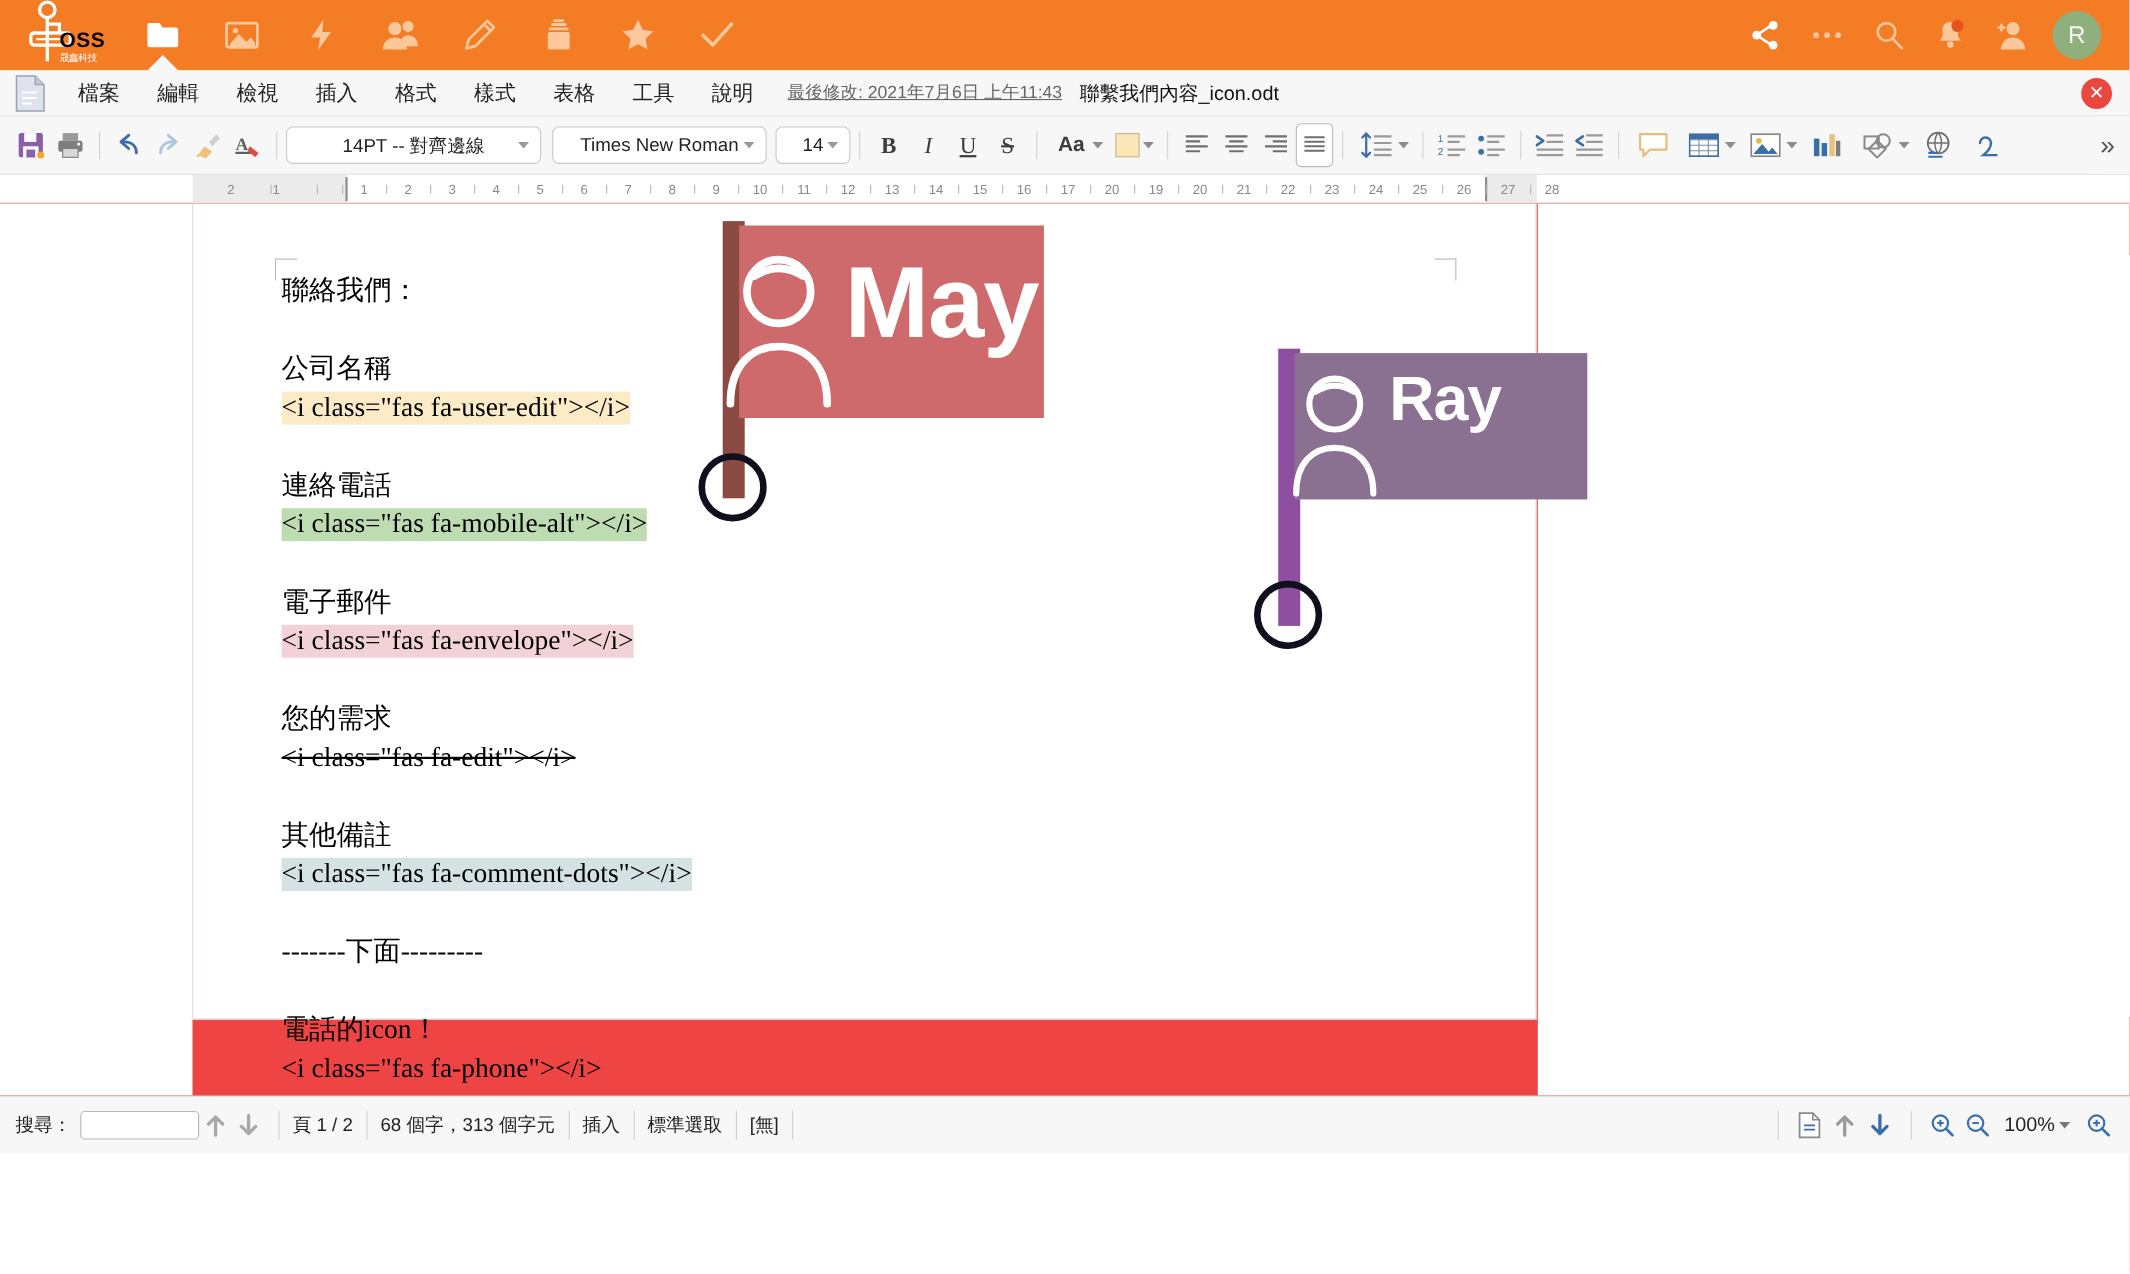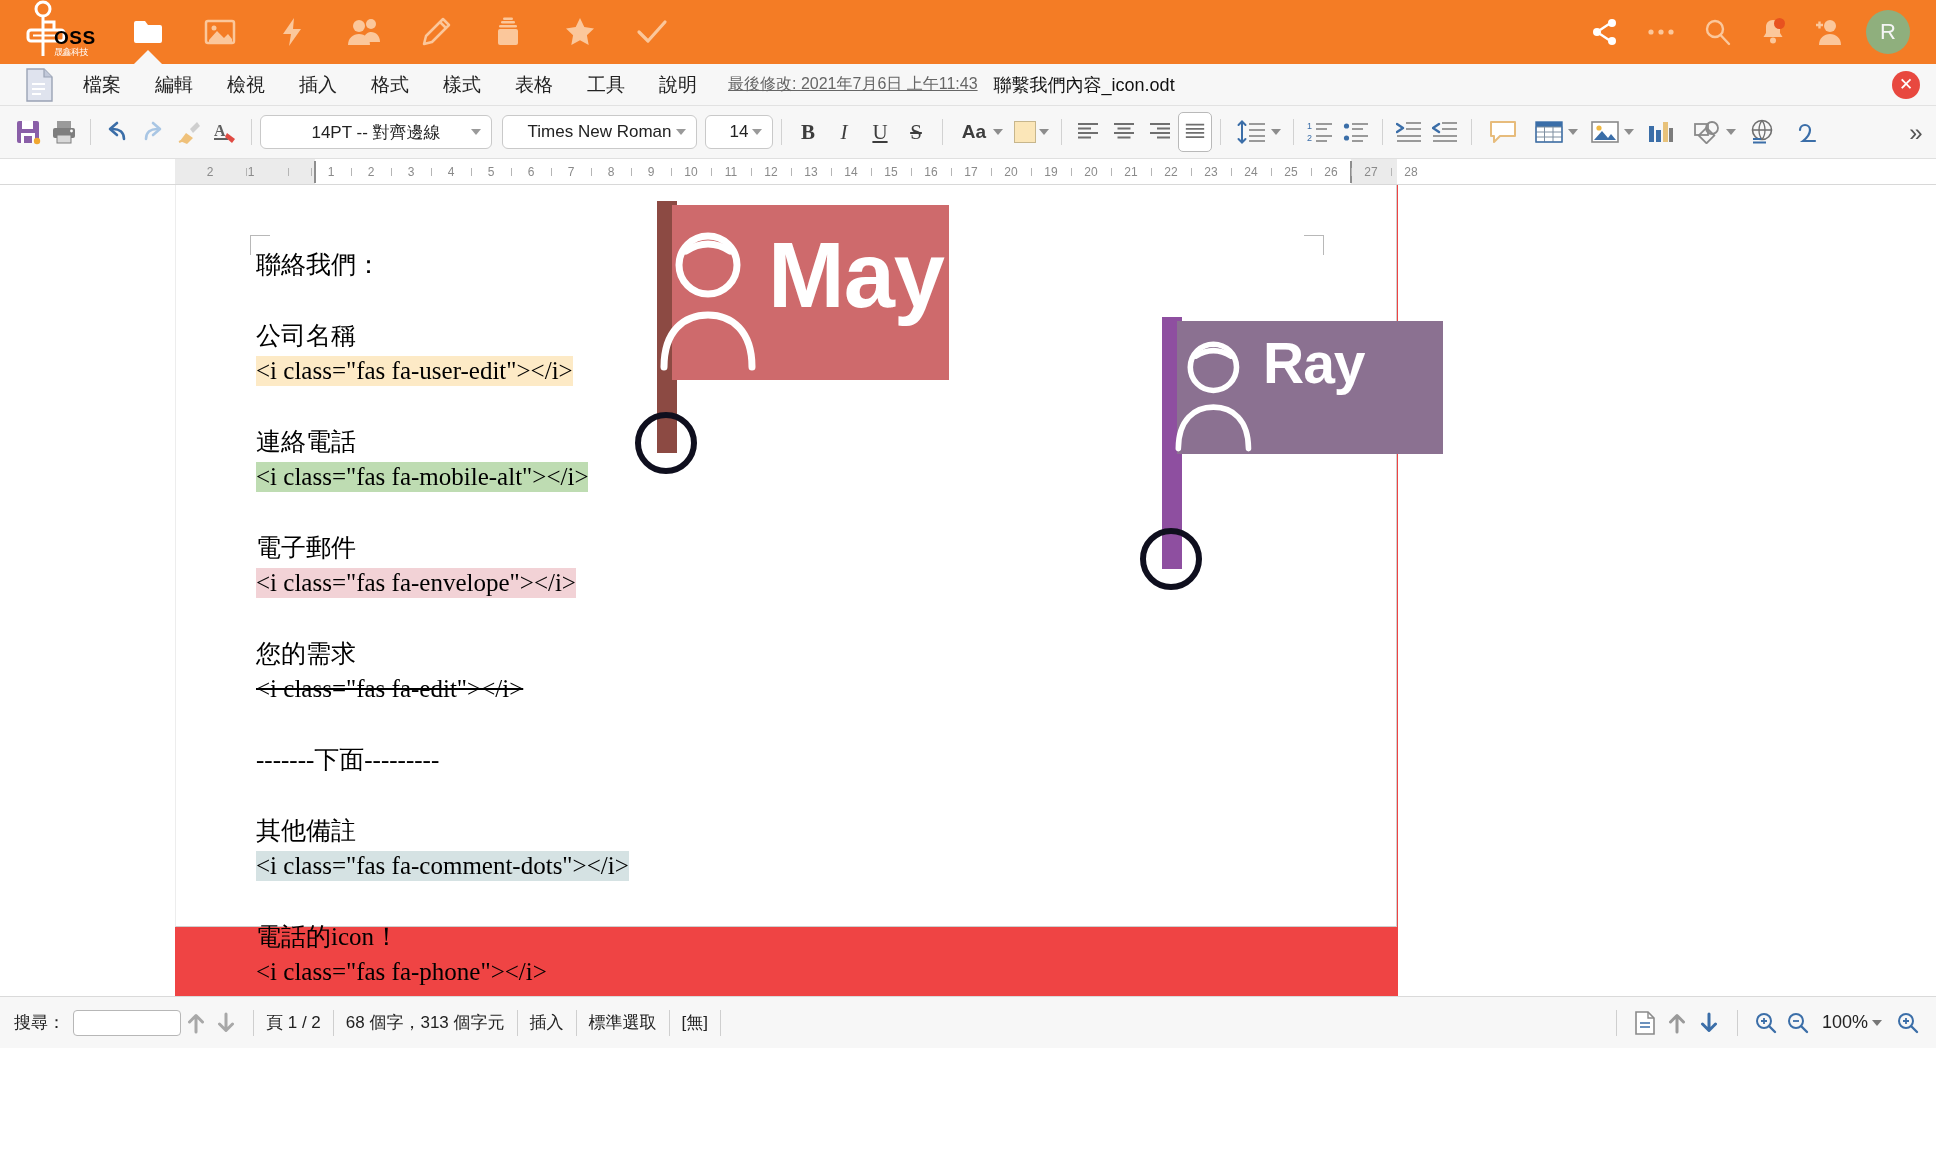--- a/index.html
+++ b/index.html
@@ -92,21 +92,21 @@
     cursor: pointer;
   }
 
   
   .menubar {
     height: 42px;
     background: #f7f7f7;
     border-bottom: 1px solid #e2e2e2;
     display: flex;
     align-items: center;
-    padding-left: 16px;
+    padding-left: 4px;
     position: relative;
   }
   .doc-glyph {
     width: 34px; height: 34px;
     margin: 0 10px 0 6px;
     display: flex; align-items: center; justify-content: center;
   }
   .menu-item {
     font-size: 19px;
     color: #222;
@@ -851,26 +851,26 @@
         <div class="line">電子郵件</div>
         <div class="line"><span class="hl hl-pink">&lt;i class="fas fa-envelope"&gt;&lt;/i&gt;</span></div>
       </div>
 
       <div class="para">
         <div class="line">您的需求</div>
         <div class="line strike">&lt;i class="fas fa-edit"&gt;&lt;/i&gt;</div>
       </div>
 
       <div class="para">
-        <div class="line">-------下面---------</div>
-      </div>
-
-      <div class="para">
         <div class="line">其他備註</div>
         <div class="line"><span class="hl hl-blue">&lt;i class="fas fa-comment-dots"&gt;&lt;/i&gt;</span></div>
+      </div>
+
+      <div class="para">
+        <div class="line">-------下面---------</div>
       </div>
 
       <div class="para">
         <div class="line">電話的icon！</div>
         <div class="line">&lt;i class="fas fa-phone"&gt;&lt;/i&gt;</div>
       </div>
 
     </div>
 
     <div class="flag" style="left:440px;top:16px;width:380px;height:250px;">

